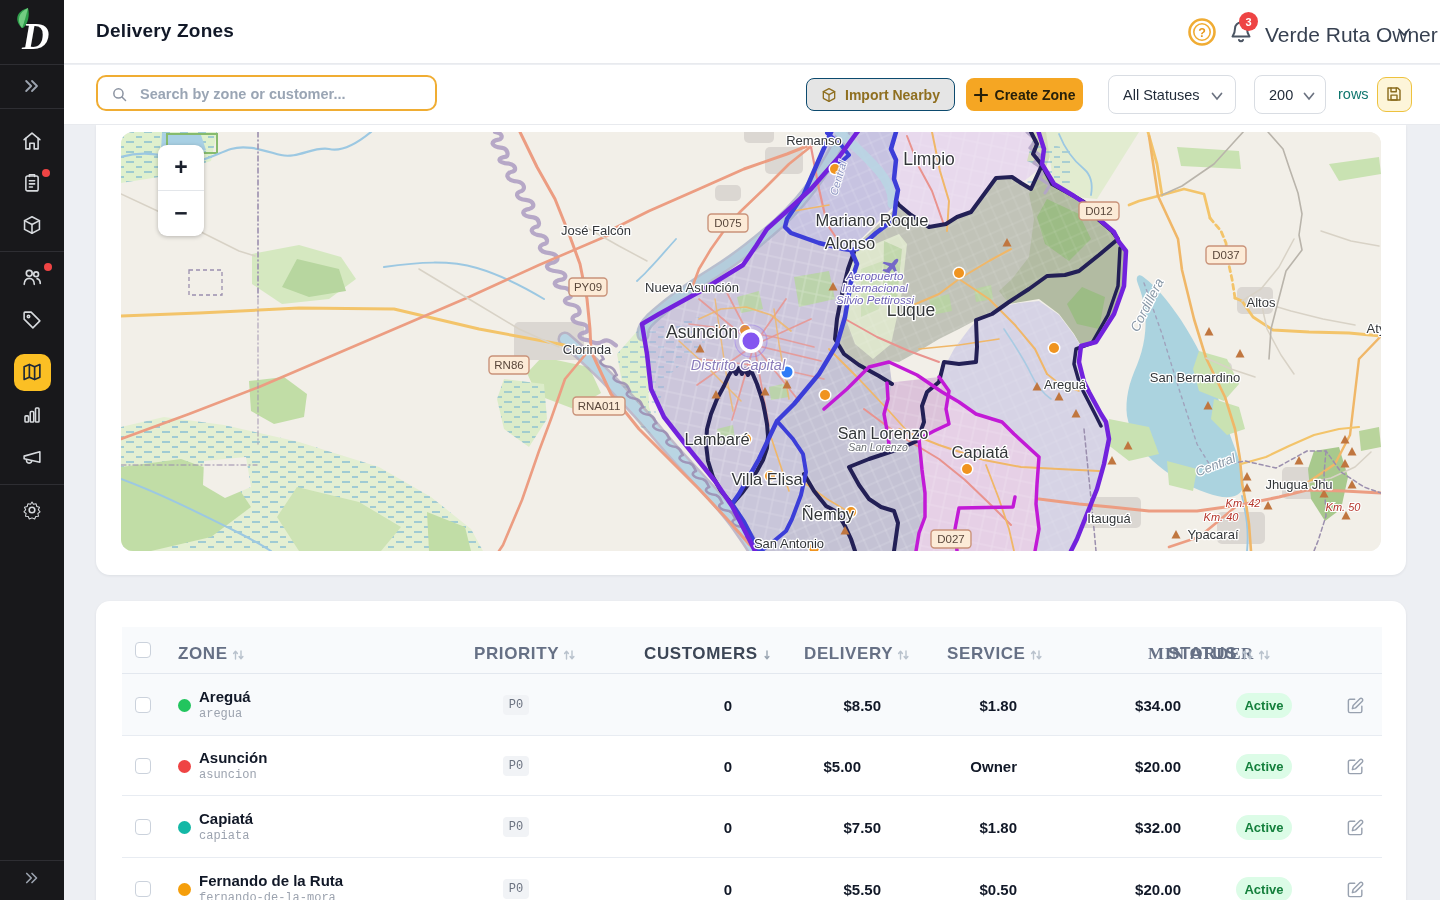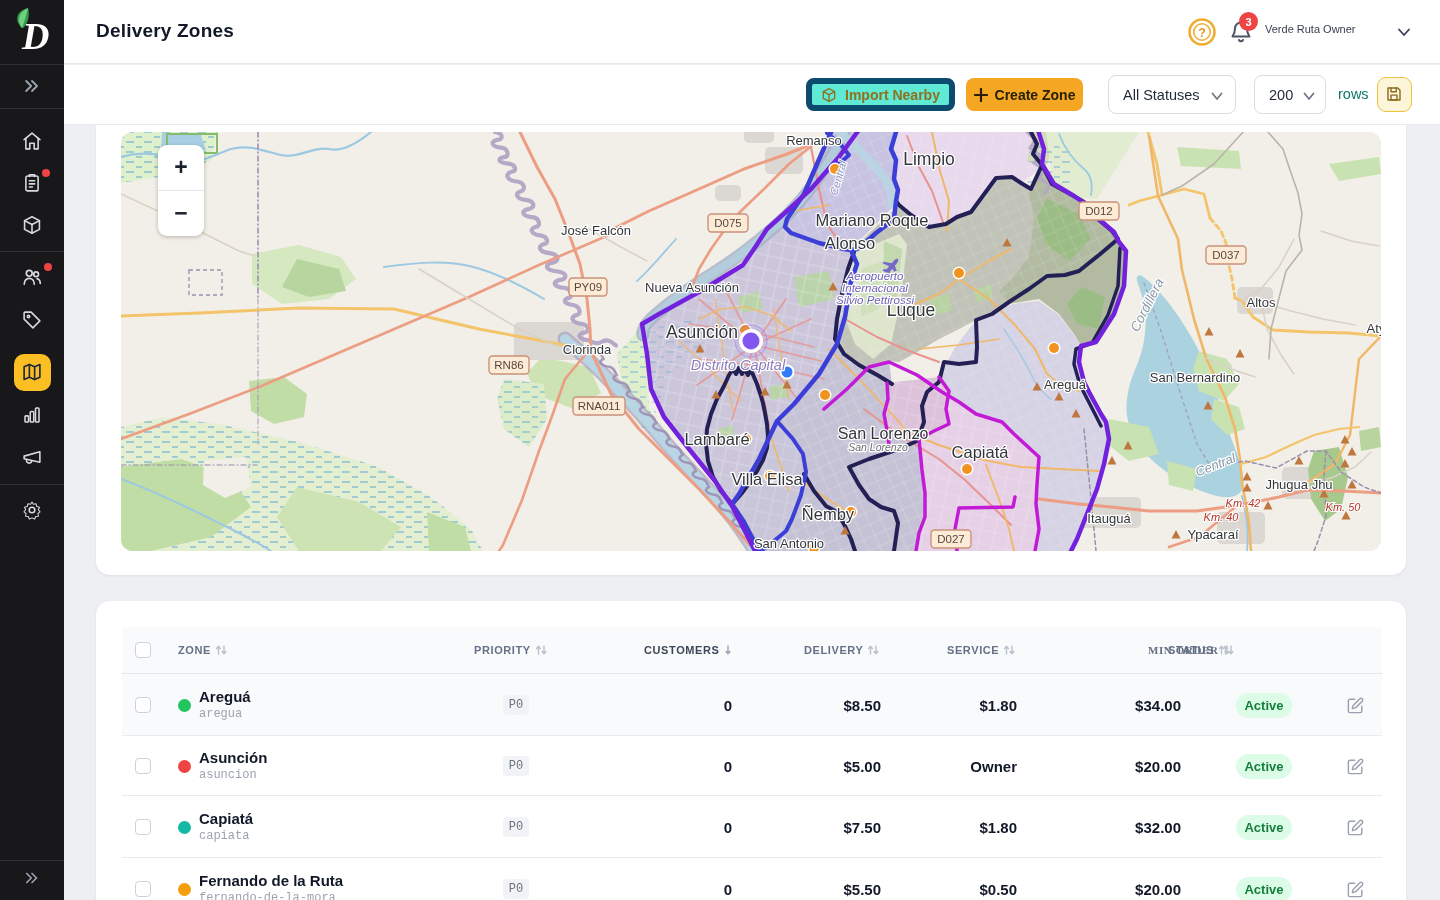--- a/index.html
+++ b/index.html
@@ -24,21 +24,21 @@
   .card { position:absolute; left:96px; width:1310px; background:#fff; border-radius:14px; box-shadow:0 1px 3px rgba(16,24,40,.07); }
   #mapcard { top:125px; height:450px; border-top-left-radius:0; border-top-right-radius:0; }
   #mapbox { position:absolute; left:25px; top:7px; width:1260px; height:419px; border-radius:12px; overflow:hidden; background:#f2efe8; }
   #tablecard { top:601px; height:330px; }
   
   #zoomctl { position:absolute; left:37px; top:13px; width:46px; height:91px; background:#fff; border-radius:9px; box-shadow:0 1px 4px rgba(0,0,0,.25); z-index:20; }
   #zoomctl .zbtn { width:46px; height:45px; display:flex; align-items:center; justify-content:center; font-size:23px; font-weight:bold; color:#1a202c; }
   #zoomctl .zdiv { border-top:1px solid #e3e6ea; }
   
   #thead { position:absolute; left:26px; top:26px; width:1260px; height:47px; background:#f8fafc; border-bottom:1px solid #e3e8ef; }
-  .th { position:absolute; top:17px; font-size:11px; font-weight:bold; color:#667085; letter-spacing:.6px; }
+  .th { position:absolute; top:17px; font-size:17px; font-weight:bold; color:#667085; letter-spacing:.6px; }
   .si { vertical-align:-2px; margin-left:4px; }
   .row { position:absolute; left:26px; width:1260px; border-bottom:1px solid #e8ecf2; }
   .cb { position:absolute; left:13px; width:16px; height:16px; border:1.5px solid #cbd2dc; border-radius:4px; background:#fff; }
   .zdot { position:absolute; left:56px; width:13px; height:13px; border-radius:50%; }
   .zname { position:absolute; left:77px; font-size:15px; font-weight:bold; color:#111827; }
   .zslug { position:absolute; left:77px; font-size:12px; font-family:"Liberation Mono",monospace; color:#9ca3af; }
   .pbadge { position:absolute; left:381px; width:26px; height:20px; background:#f1f3f6; border-radius:4px; font-family:"Liberation Mono",monospace; font-size:12px; color:#6b7280; display:flex; align-items:center; justify-content:center; }
   .num { position:absolute; font-size:15px; font-weight:bold; color:#111827; text-align:right; }
   .pill { position:absolute; left:1114px; width:56px; height:25px; background:#dcfce7; border-radius:13px; color:#15803d; font-size:13px; font-weight:bold; display:flex; align-items:center; justify-content:center; }
   .editic { position:absolute; left:1224px; }
@@ -119,28 +119,35 @@
   <svg class="abs" style="left:1124px; top:18px;" width="28" height="28" viewBox="0 0 28 28" fill="none">
     <circle cx="14" cy="14" r="12.5" stroke="#f0ac33" stroke-width="2.6"></circle>
     <circle cx="14" cy="14" r="8.2" stroke="#f0ac33" stroke-width="1.6"></circle>
     <text x="14" y="18.6" text-anchor="middle" font-size="12.5" font-weight="bold" fill="#e79a1f" font-family="Liberation Sans">?</text>
   </svg>
   <svg class="abs" style="left:1165px; top:20px;" width="24" height="24" viewBox="0 0 24 24" fill="none" stroke="#4b5563" stroke-width="2" stroke-linecap="round" stroke-linejoin="round">
     <path d="M18 8.5 A6 6 0 0 0 6 8.5 C6 13 4.5 15 3.5 16.5 H20.5 C19.5 15 18 13 18 8.5 Z"></path>
     <path d="M10 20 A2.2 2.2 0 0 0 14 20"></path>
   </svg>
   <div class="abs" style="left:1175px; top:12px; width:19px; height:19px; border-radius:50%; background:#ee4444; color:#fff; font-size:11px; font-weight:bold; display:flex; align-items:center; justify-content:center;">3</div>
-  <div class="abs" style="left:1201px; top:23px; font-size:11px; color:#374151;">Verde Ruta Owner</div>
+  <div class="abs" style="left:1201px; top:23px; font-size:21px; color:#374151;">Verde Ruta Owner</div>
   <svg class="abs" style="left:1333px; top:27px;" width="14" height="11" viewBox="0 0 14 11" fill="none" stroke="#374151" stroke-width="1.8" stroke-linecap="round" stroke-linejoin="round">
       <path d="M2 2.5 L7 8 L12 2.5"></path>
     </svg>
 </div>
 
 <div id="toolbar">
-  <div class="btn" style="left:742px; width:149px; background:#5eead4; border:6px solid #0c4a6e; color:#8f6f20;">
+  <div id="search">
+    <svg class="abs" style="left:13px; top:9px;" width="17" height="17" viewBox="0 0 24 24" fill="none" stroke="#8b93a1" stroke-width="2.1" stroke-linecap="round">
+        <circle cx="10.5" cy="10.5" r="6.5"></circle>
+        <path d="M15.5 15.5 L20.5 20.5"></path>
+      </svg>
+    <div class="ph">Search by zone or customer...</div>
+  </div>
+  <div class="btn" style="left:742px; width:149px; background:#e5e5e5; border:1px solid #0c4a6e; color:#8f6f20;">
     <svg width="16" height="16" viewBox="0 0 24 24" fill="none" stroke="#8f6f20" stroke-width="2" stroke-linecap="round" stroke-linejoin="round" style="margin-right:8px;">
         <path d="M12 2.5 L20.5 7 V17 L12 21.5 L3.5 17 V7 Z"></path>
         <path d="M3.5 7 L12 11.5 L20.5 7"></path>
         <path d="M12 11.5 V21.5"></path>
       </svg>
     Import Nearby
   </div>
   <div class="btn" style="left:902px; width:117px; background:#f5a623; color:#27200a;">
     <svg width="14" height="14" viewBox="0 0 14 14" fill="none" stroke="#27200a" stroke-width="2.2" stroke-linecap="round" style="margin-right:7px;">
         <path d="M7 1 V13 M1 7 H13"></path>
@@ -523,21 +530,21 @@
         <path d="M17.5 3.5 A2.1 2.1 0 0 1 20.5 6.5 L12 15 L8 16 L9 12 Z"></path>
       </svg>
   </div>
   <div class="row" style="top:135px; height:60px;">
     <div class="cb" style="top:22px;"></div>
     <div class="zdot" style="top:23.5px; background:#ef4444;"></div>
     <div class="zname" style="top:13px;">Asunción</div>
     <div class="zslug" style="top:32px;">asuncion</div>
     <div class="pbadge" style="top:20px;">P0</div>
     <div class="num" style="left:510px; top:22px; width:100px;">0</div>
-    <div class="num" style="left:659px; top:22px; width:100px;">$5.00</div>
+    <div class="num" style="left:639px; top:22px; width:100px;">$5.00</div>
     <div class="num" style="left:795px; top:22px; width:100px;">Owner</div>
     <div class="num" style="left:959px; top:22px; width:100px;">$20.00</div>
     <div class="pill" style="top:17.5px;">Active</div>
     <svg class="editic" style="top:20.5px;" width="19" height="19" viewBox="0 0 24 24" fill="none" stroke="#98a1af" stroke-width="1.8" stroke-linecap="round" stroke-linejoin="round">
         <path d="M11 4 H5 A 2 2 0 0 0 3 6 V19 A2 2 0 0 0 5 21 H18 A2 2 0 0 0 20 19 V13"></path>
         <path d="M17.5 3.5 A2.1 2.1 0 0 1 20.5 6.5 L12 15 L8 16 L9 12 Z"></path>
       </svg>
   </div>
   <div class="row" style="top:195px; height:62px;">
     <div class="cb" style="top:23px;"></div>

